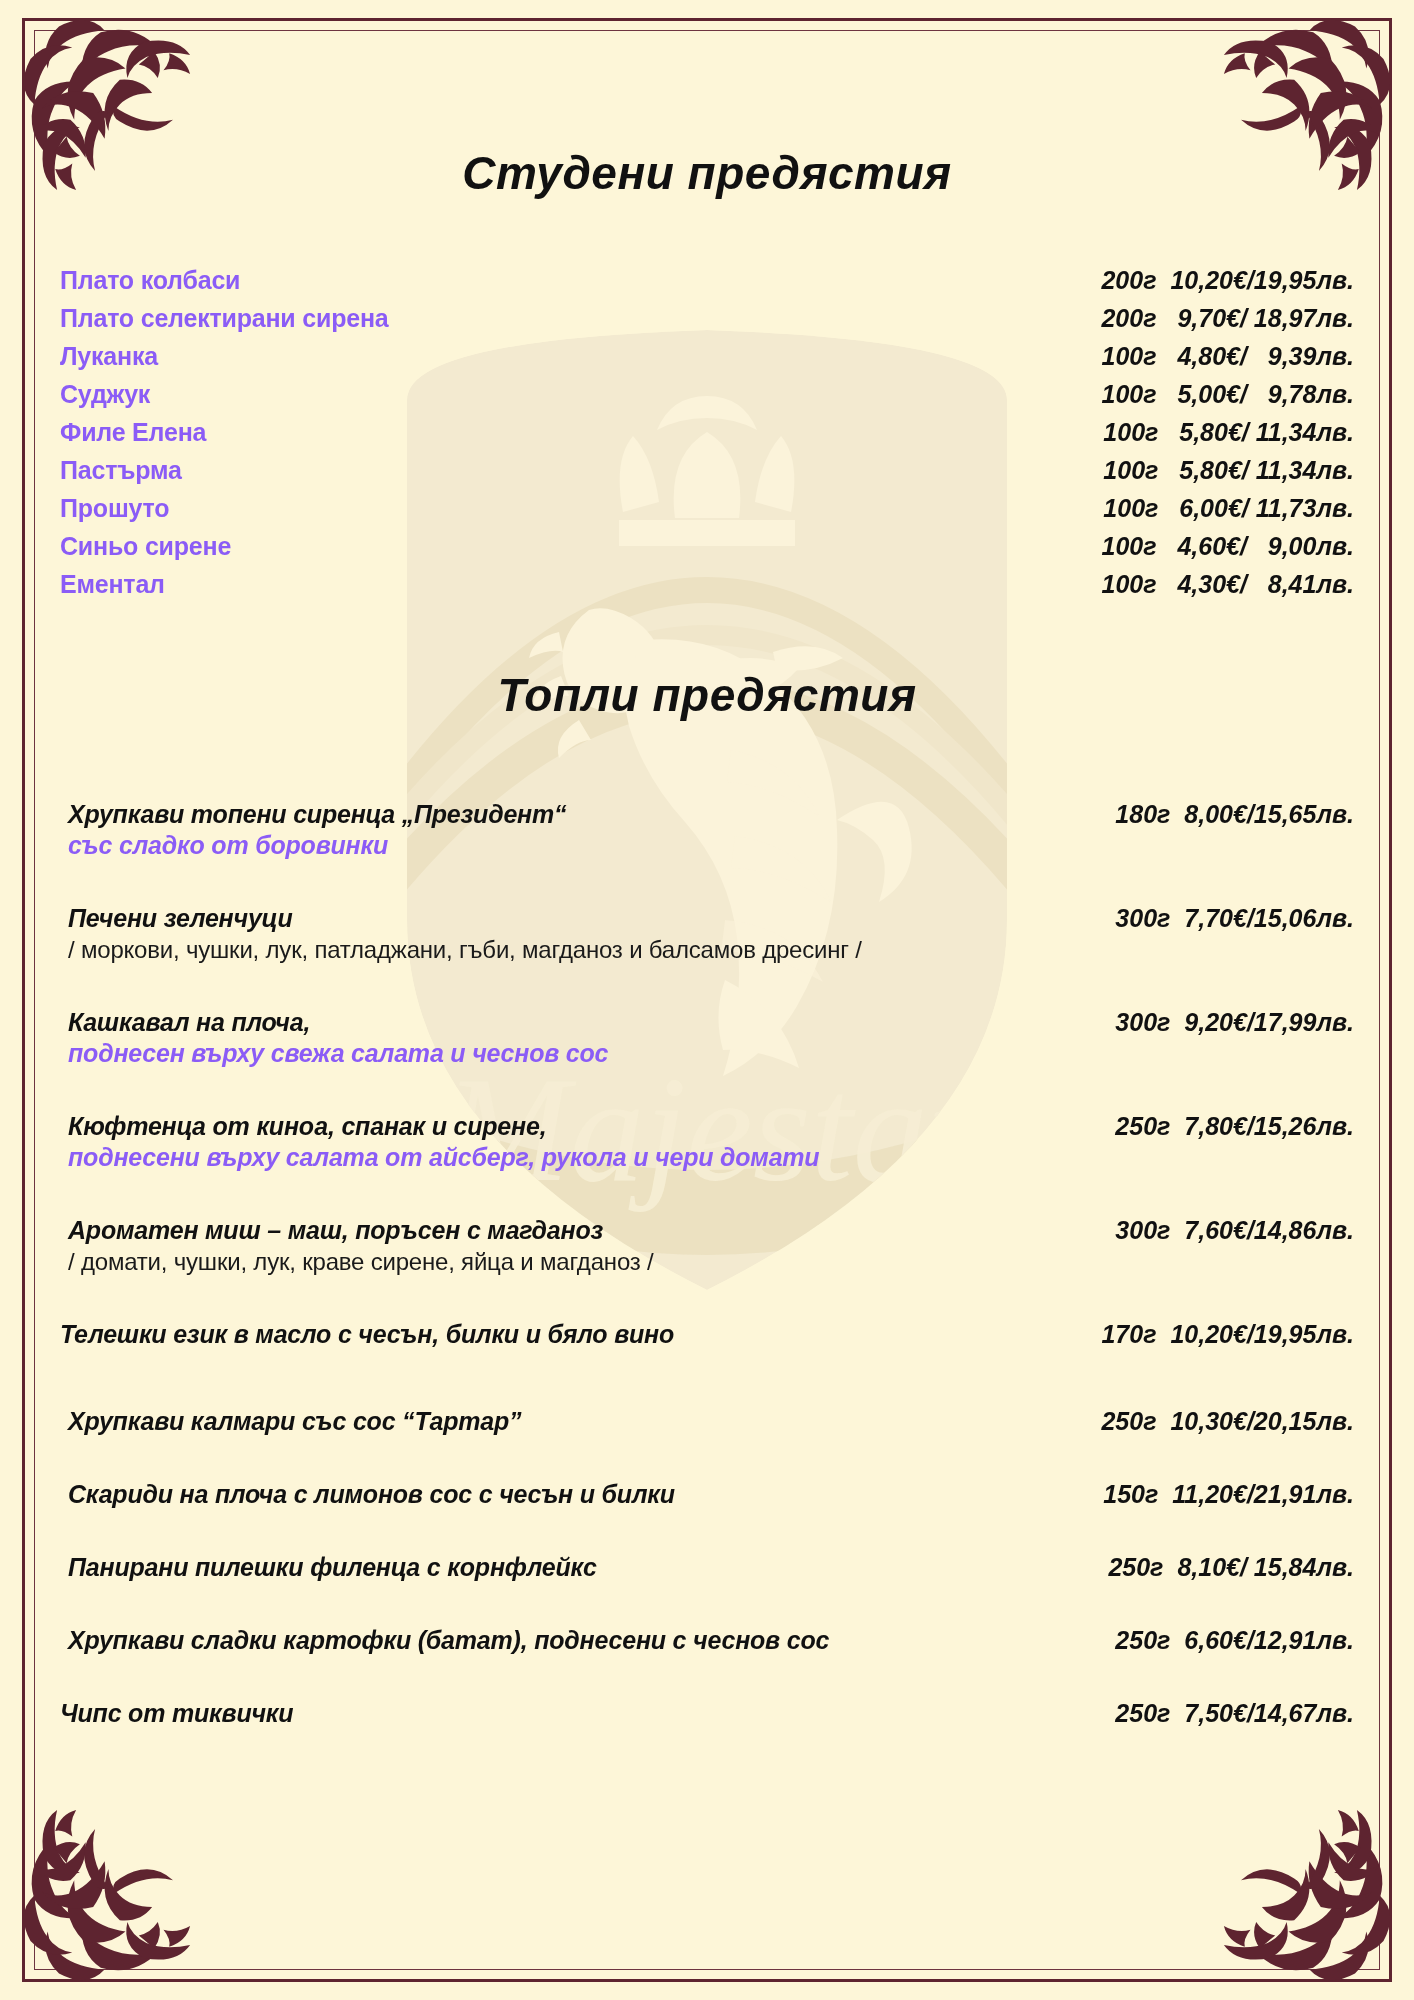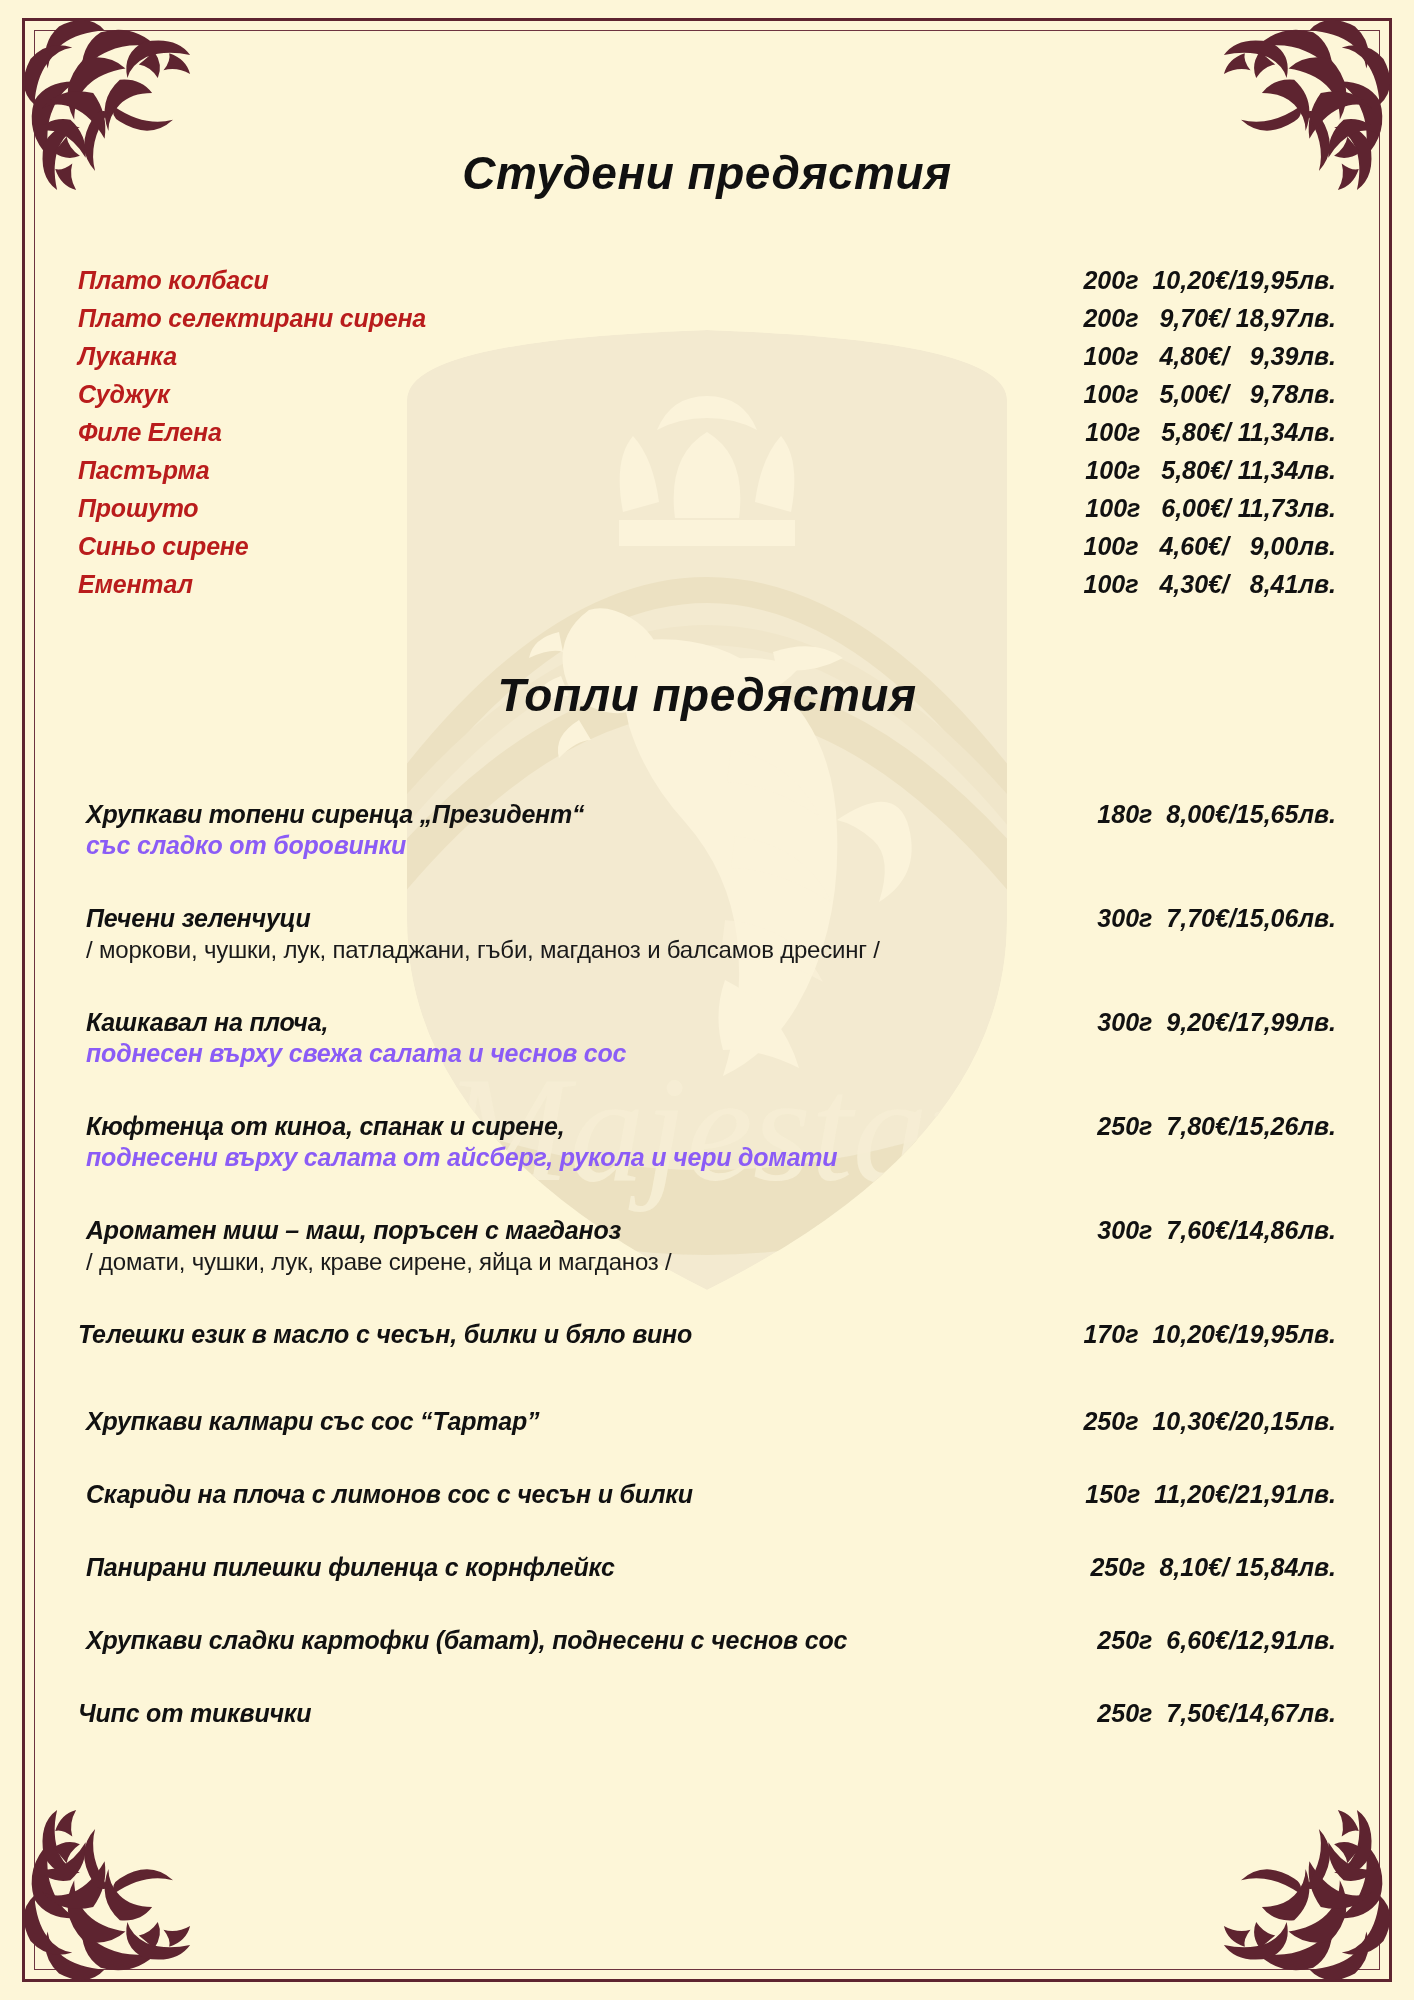--- a/index.html
+++ b/index.html
@@ -59,21 +59,21 @@
     z-index: 0;
     opacity: 1;
     pointer-events: none;
   }
   .watermark svg { width: 100%; height: 100%; display: block; }
 
   
   .content {
     position: relative;
     z-index: 2;
-    padding: 0 78px;
+    padding: 0 60px;
     box-sizing: border-box;
     width: 100%;
   }
 
   .section-title {
     text-align: center;
     font-weight: bold;
     font-style: italic;
     font-size: 46px;
     letter-spacing: 0.5px;
@@ -84,24 +84,23 @@
   #title-hot  { margin: 0; padding-top: 60px; }
 
   
   .cold-list { margin-top: 66px; }
   .row {
     display: flex;
     align-items: baseline;
     width: 100%;
   }
   .row .name {
-    font-style: italic;
     font-weight: bold;
     font-size: 25px;
-    color: #b91c1c;
+    color: #8b5cf6;
     flex: 1 1 auto;
     white-space: nowrap;
     letter-spacing: -0.2px;
   }
   .row .price {
     font-style: italic;
     font-weight: bold;
     font-size: 25px;
     color: #111;
     flex: 0 0 auto;

